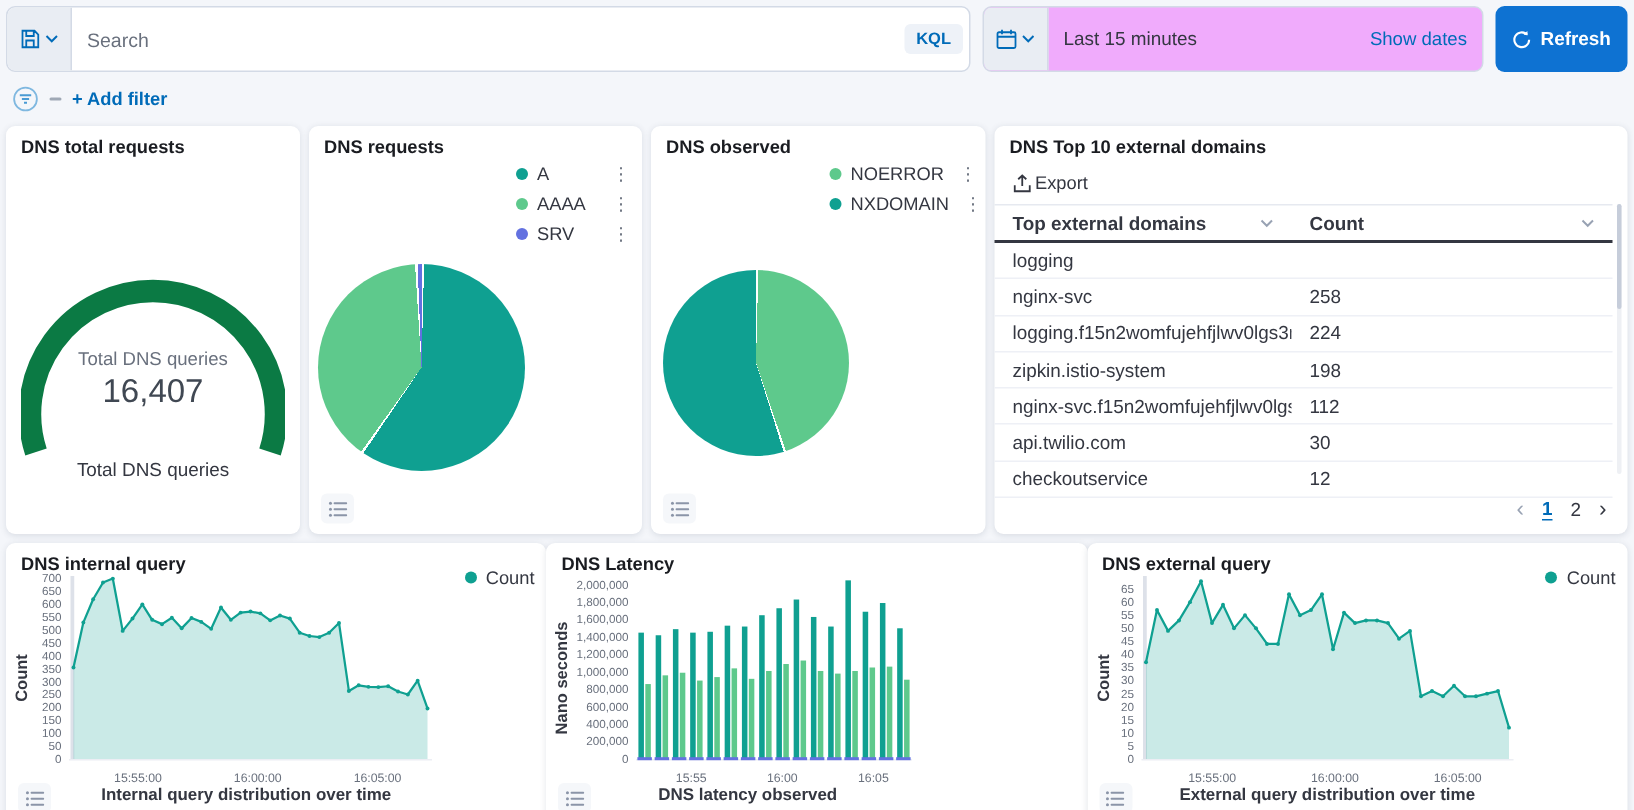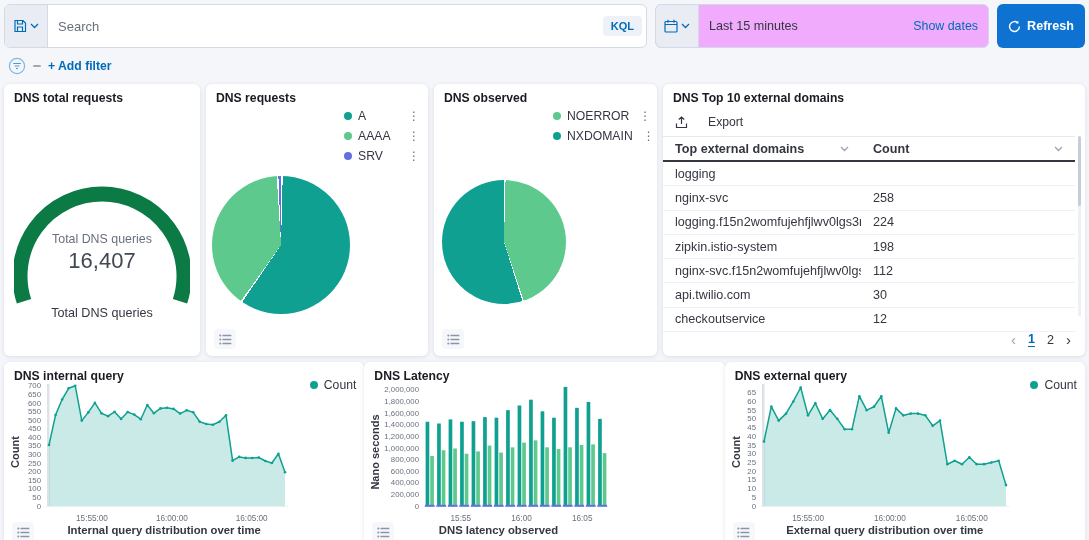--- a/index.html
+++ b/index.html
@@ -33,21 +33,21 @@
   .gauge-footer{position:absolute;bottom:36px;left:0;right:0;text-align:center;font-size:12.6px;color:#343741}
   
   .pie{position:absolute;border-radius:50%}
   .legend{position:absolute;top:24px;right:8px;display:flex;flex-direction:column;gap:5px}
   .legend .lrow{display:flex;align-items:center;height:15px;cursor:pointer}
   .dot{width:8px;height:8px;border-radius:50%;margin-right:6px;flex:0 0 8px}
   .llabel{font-size:12.2px;color:#343741}
   .lmenu{margin-left:auto;color:#69707d;font-size:12px;padding-left:10px;cursor:pointer;line-height:10px}
   .legend-toggle{position:absolute;left:8px;bottom:7px;width:22px;height:20px;background:#f5f7fa;border:none;border-radius:4px;display:flex;align-items:center;justify-content:center;cursor:pointer}
   
-  .exportrow{position:absolute;top:31px;left:12px;display:flex;align-items:center;gap:20px;cursor:pointer}
+  .exportrow{position:absolute;top:31px;left:12px;display:flex;align-items:center;gap:2px;cursor:pointer}
   .exportrow span{font-size:12.2px;color:#343741}
   .thead{position:absolute;top:52px;left:0;right:10px;display:grid;grid-template-columns:198px 1fr;border-top:1px solid #e6e9f0;border-bottom:2px solid #343741;height:26px}
   .thcell{display:flex;align-items:center;padding:0 12px;font-size:12.6px;font-weight:700;color:#343741;cursor:pointer}
   .thcell svg{margin-left:auto}
   .tbody{position:absolute;top:78px;left:0;right:10px}
   .trow{display:grid;grid-template-columns:198px 1fr;height:24.3px;border-bottom:1px solid #eef0f6}
   .tcell{display:flex;align-items:center;padding:0 12px;font-size:12.6px;color:#343741;white-space:nowrap;overflow:hidden}
   .scrolltrack{position:absolute;top:52px;right:4px;width:3px;bottom:40px;background:#eef0f4;border-radius:2px}
   .scrollthumb{position:absolute;top:0;right:0;width:3px;height:70px;background:#c6cdda;border-radius:2px}
   .pagination{position:absolute;bottom:8px;right:14px;display:flex;align-items:center;gap:12px;font-size:12.6px}

